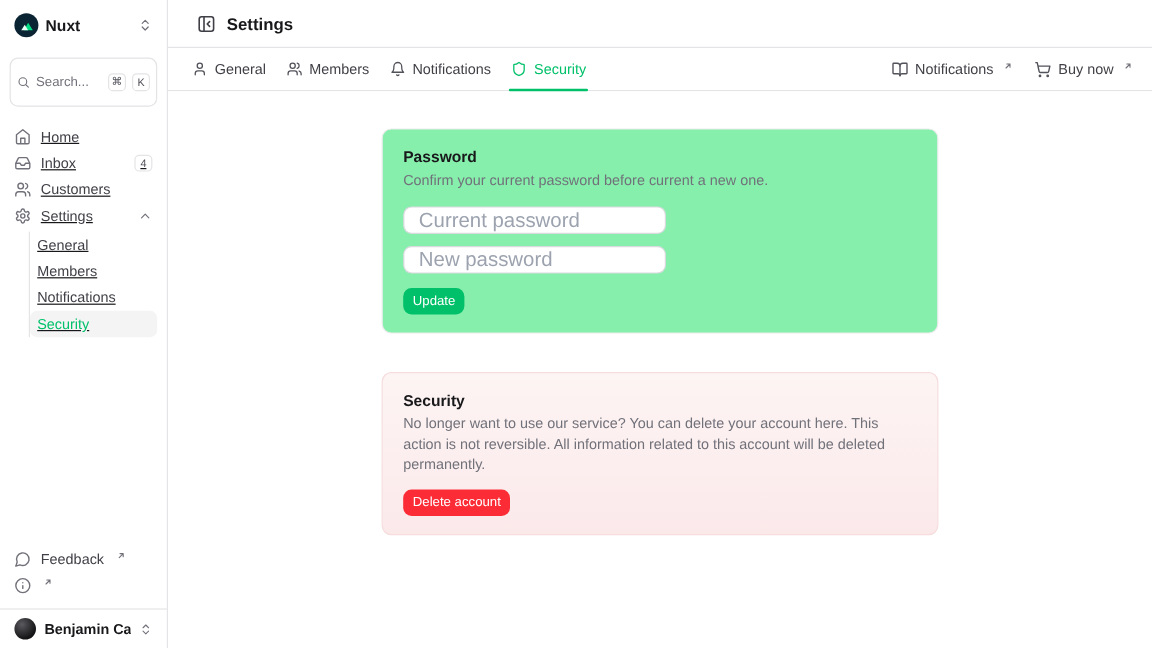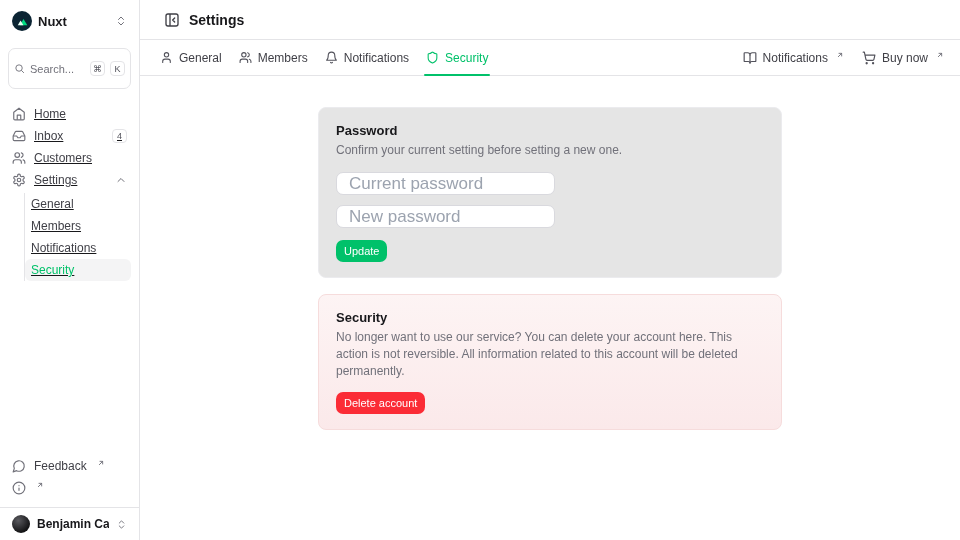--- a/index.html
+++ b/index.html
@@ -60,21 +60,21 @@
   .tab.active { color: #00c16a; font-weight: 500; }
   .tab.active .ic { color: #00c16a; }
   .tab.active::after { content: ""; position: absolute; left: -2px; right: -2px; bottom: 0;
                        height: 2px; border-radius: 2px; background: #00c16a; }
   .toolbar { margin-left: auto; display: flex; align-items: center; gap: 18px; }
   .toolbar-link { display: flex; align-items: center; gap: 6px; font-size: 12px; color: #3f3f46; cursor: pointer; }
   .toolbar-link .ic { color: #52525b; display: flex; }
 
   .content { flex: 1; overflow: auto; padding: 31px 0 40px; background: #fff; }
   .card { width: 464px; margin: 0 auto; border-radius: 8px; padding: 15px 17px; }
-  .card-password { background: #e5e5e5; border: 1px solid #ebebee; margin-bottom: 16px; }
+  .card-password { background: #86efac; border: 1px solid #ebebee; margin-bottom: 32px; }
   .card-account { background: linear-gradient(180deg, #fdf4f4 0%, #fbe9ea 100%);
                   border: 1px solid #f6dcdc; }
   .card-title { font-size: 13px; font-weight: 700; color: #18181b; line-height: 16px; }
   .card-desc { font-size: 12px; color: #71717a; line-height: 17px; margin-top: 3px; }
   .field { display: block; width: 219px; height: 23px; margin-top: 13px; border: 1px solid #d9d9de;
            border-radius: 7px; background: #fff; padding: 0 12px; font-size: 17px; color: #18181b;
            font-family: "Liberation Sans", "DejaVu Sans", sans-serif; outline: none; }
   .field + .field { margin-top: 10px; }
   .field::placeholder { color: #9ca3af; }
   .btn { display: inline-block; border: none; border-radius: 7px; font-size: 11px; font-weight: 500;
@@ -352,21 +352,21 @@
               </svg>
             </span>
         </div>
       </div>
     </div>
 
     <div class="content">
 
       <section class="card card-password">
         <h2 class="card-title">Password</h2>
-        <p class="card-desc">Confirm your current setting before setting a new one.</p>
+        <p class="card-desc">Confirm your current password before current a new one.</p>
         <input type="password" class="field" placeholder="Current password" style="">
         <input type="password" class="field" placeholder="New password" style="">
         <button class="btn btn-primary">Update</button>
       </section>
 
       <section class="card card-account">
         <h2 class="card-title">Security</h2>
         <p class="card-desc">No longer want to use our service? You can delete your account here. This action is not reversible. All information related to this account will be deleted permanently.</p>
         <button class="btn btn-danger">Delete account</button>
       </section>

